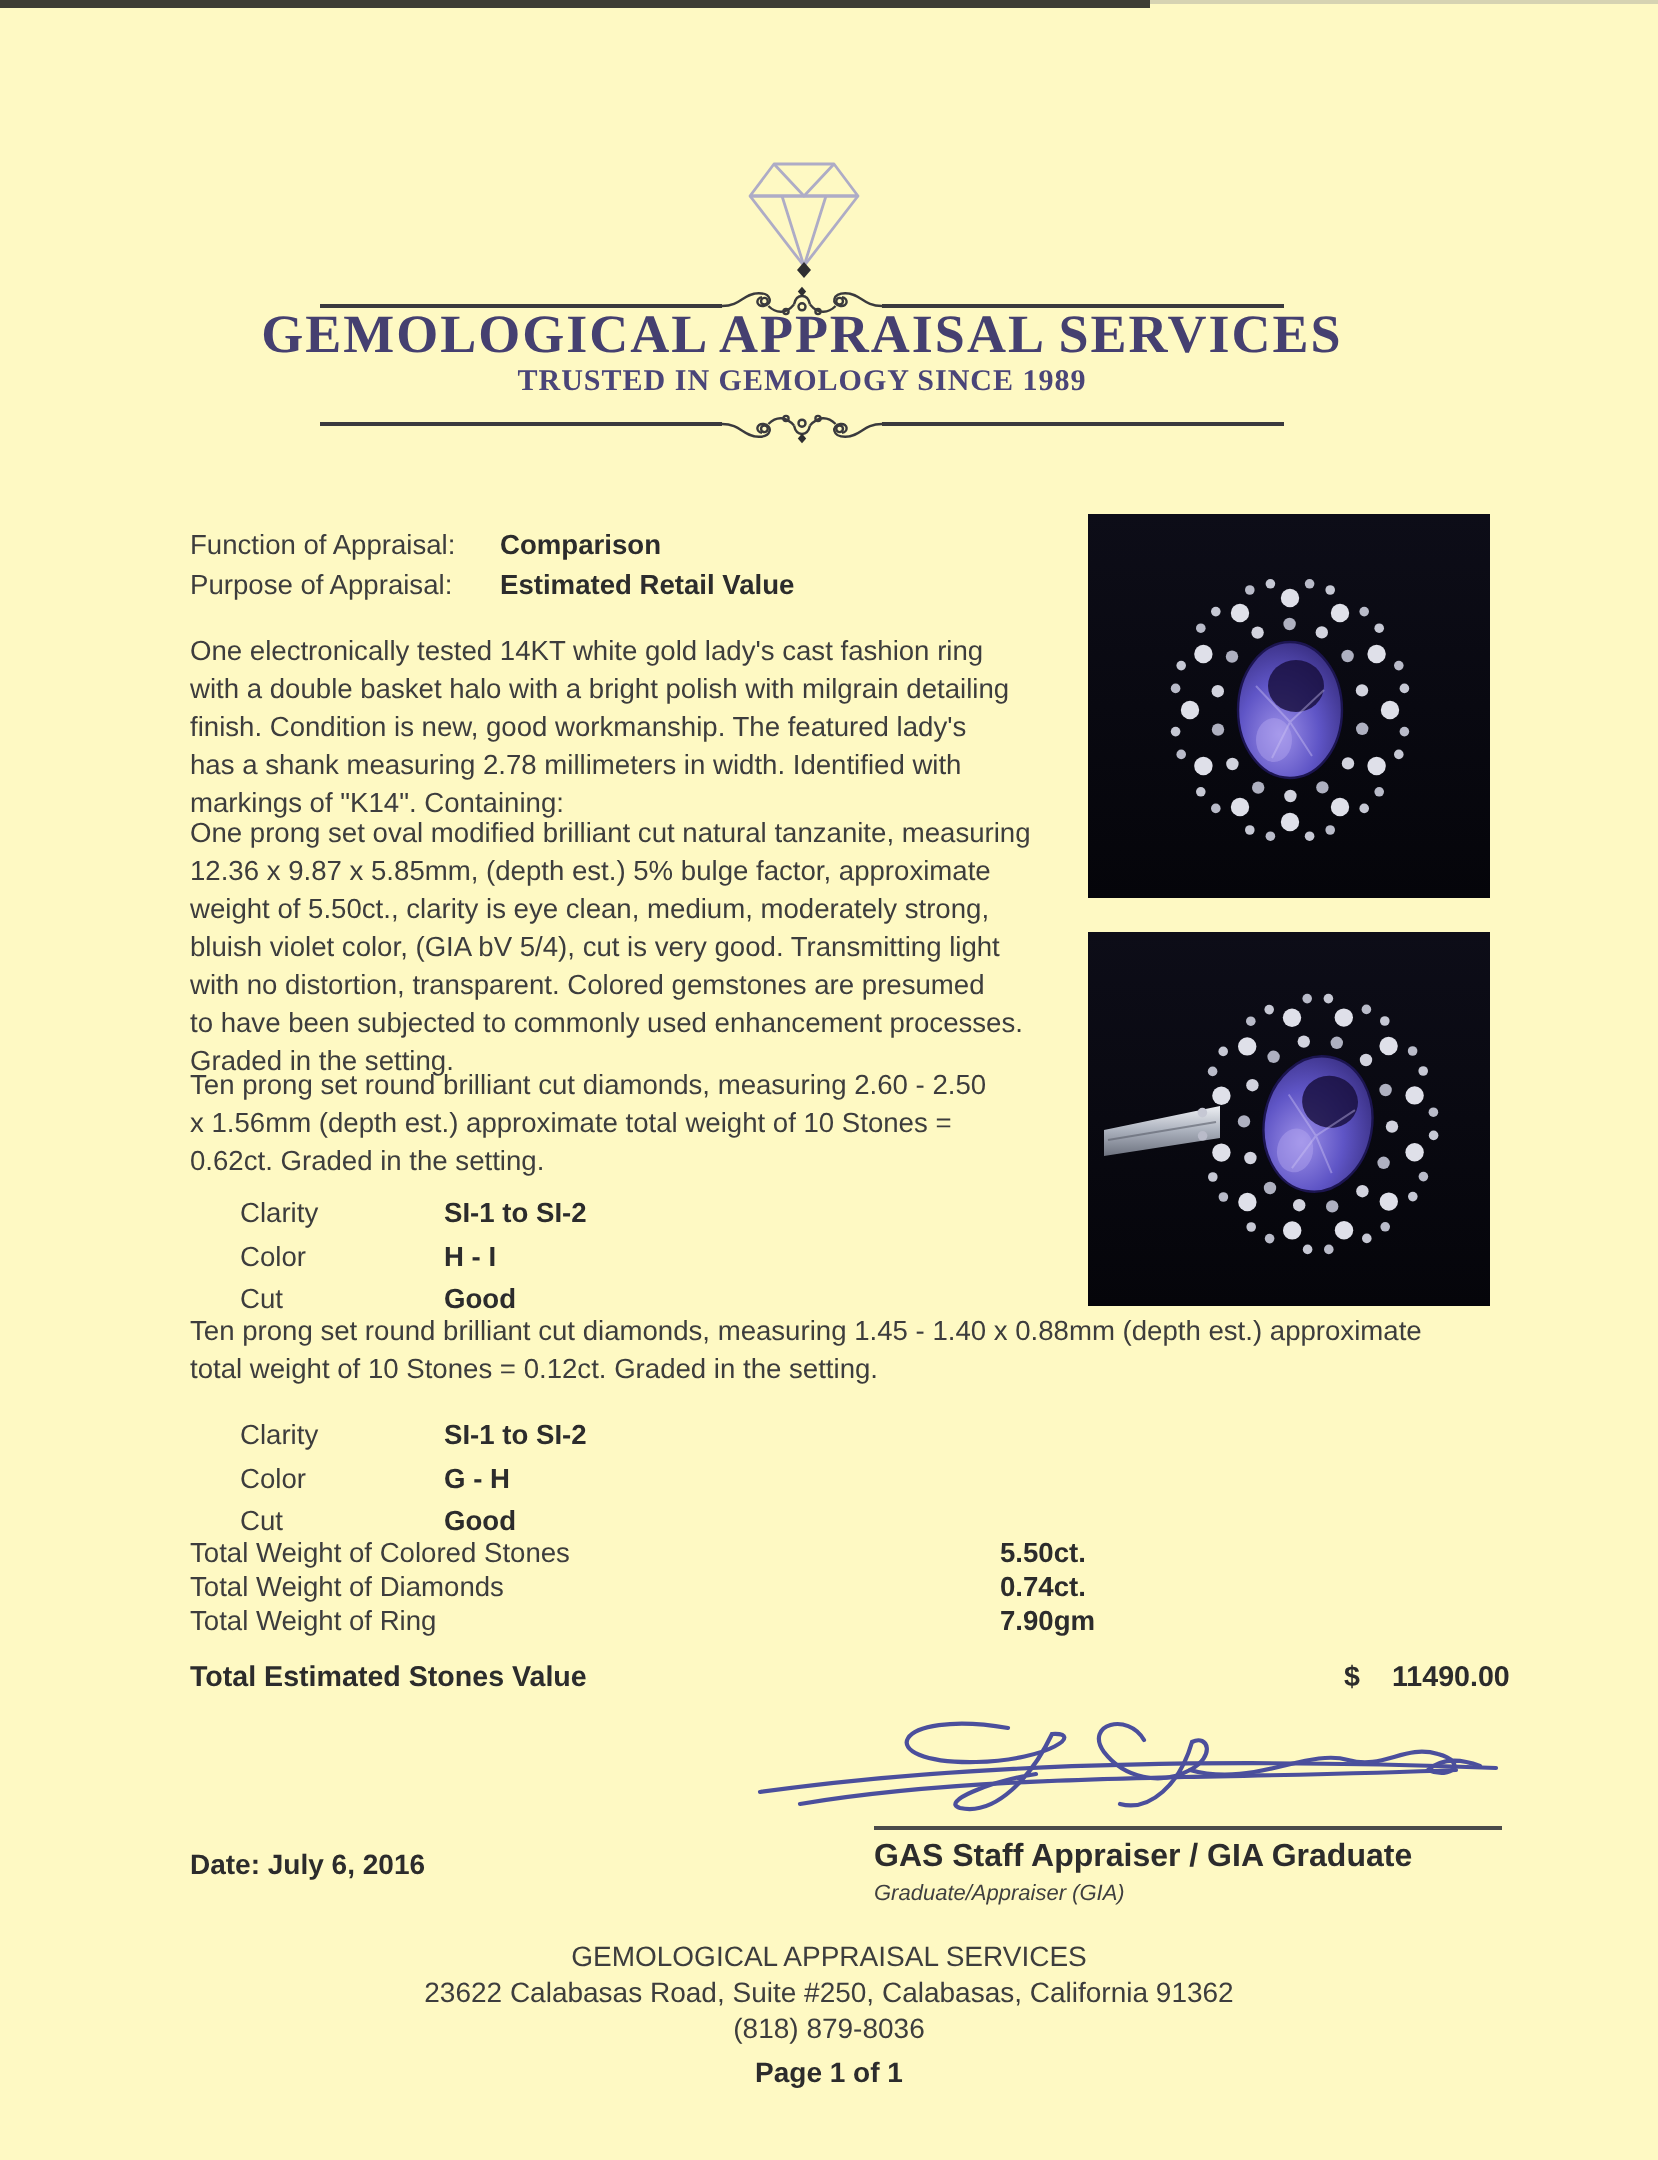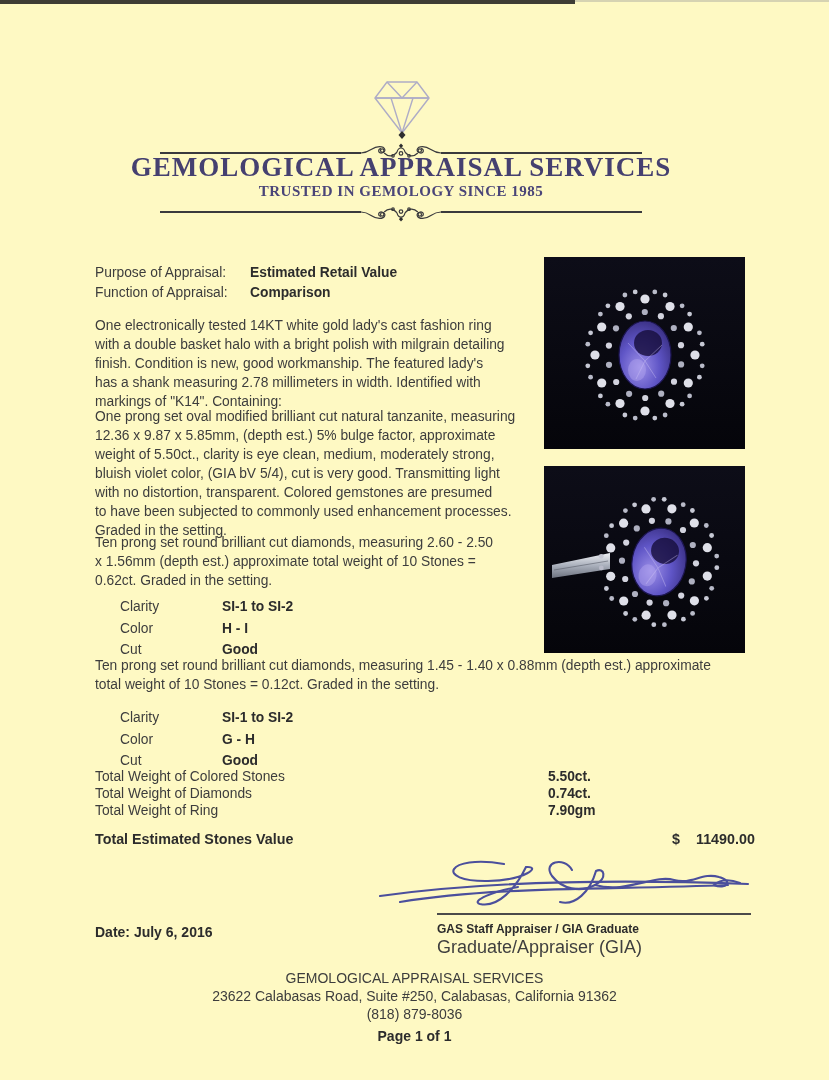--- a/index.html
+++ b/index.html
@@ -37,33 +37,33 @@
   .p-diamonds1{left:95px;top:533px;width:462px;}
   .p-diamonds2{left:95px;top:656px;width:645px;}
 
   .gtable{line-height:21.5px;}
   .gtable .row{display:flex;align-items:flex-end;}
   .gtable .lbl{width:102px;}
   .gtable1{left:120px;top:596px;}
   .gtable2{left:120px;top:707px;}
 
   .totals{left:95px;top:768px;line-height:17.2px;}
-  .totals .row{display:flex;gap:48px;}
+  .totals .row{display:flex;}
   .totals .lbl{width:405px;}
   .retail-label{left:95px;top:830px;font-size:14.3px;}
   .retail-value{left:672px;top:830px;display:flex;font-size:14.3px;}
   .retail-value .cur{width:24px;}
 
   
   .signature{left:376px;top:854px;width:384px;height:62px;}
   .sig-line{left:437px;top:913px;width:314px;height:2px;background:#4b4b4b;}
   .date-line{left:95px;top:923px;font-size:14px;}
   .signer{left:437px;top:920px;line-height:18px;}
-  .signer .t{font-weight:bold;color:#2c2c2c;font-size:12px;}
-  .signer .c{font-size:18px;color:#3f3f3f;}
+  .signer .t{font-weight:bold;color:#2c2c2c;font-size:16px;}
+  .signer .c{font-style:italic;font-size:11px;color:#3f3f3f;}
 
   
   .foot{left:0;width:829px;text-align:center;font-size:14px;color:#3d3d3d;}
   .f1{top:970px;}
   .f2{top:988px;}
   .f3{top:1006px;}
   .f4{top:1028px;font-weight:bold;color:#2c2c2c;}
 
   
   .photo{position:absolute;width:201px;display:block;}
@@ -102,21 +102,21 @@
         <use href="#curlL" transform="translate(100,0) scale(-1,1)"></use>
         <path d="M45,12 C46.5,5 53.5,5 55,12"></path>
         <circle cx="50" cy="13.5" r="2.2"></circle>
       </g>
       <polygon points="50,1 52.6,4 50,7 47.4,4" fill="#2e2e30"></polygon>
     </svg>
     <div class="line"></div>
   </div>
 
   <div class="abs brand-title">GEMOLOGICAL APPRAISAL SERVICES</div>
-  <div class="abs brand-tagline">TRUSTED IN GEMOLOGY SINCE 1985</div>
+  <div class="abs brand-tagline">TRUSTED IN GEMOLOGY SINCE 1989</div>
 
   <div class="abs orn-row orn-bottom">
     <div class="line"></div>
     <svg class="flourish" viewBox="0 0 100 26">
       <g fill="none" stroke="#3a3a3d" stroke-width="1.5">
         <g id="curlL2">
           <path d="M0,13 C12,13 13,5 23,5 C31,5 32,12 26,13 C21,13.5 21,8 25,7.5"></path>
           <circle cx="26.5" cy="10" r="2.1"></circle>
           <path d="M29,13 C34,18 40,18 45,12"></path>
           <circle cx="40" cy="16.5" r="1.6"></circle>
@@ -125,26 +125,26 @@
         <path d="M45,12 C46.5,5 53.5,5 55,12"></path>
         <circle cx="50" cy="13.5" r="2.2"></circle>
       </g>
       <polygon points="50,1 52.6,4 50,7 47.4,4" fill="#2e2e30"></polygon>
     </svg>
     <div class="line"></div>
   </div>
 
   <div class="abs meta txt">
     <div class="row">
+      <span class="lbl">Function of Appraisal:</span>
+      <span class="bold">Comparison</span>
+    </div>
+    <div class="row">
       <span class="lbl">Purpose of Appraisal:</span>
       <span class="bold">Estimated Retail Value</span>
-    </div>
-    <div class="row">
-      <span class="lbl">Function of Appraisal:</span>
-      <span class="bold">Comparison</span>
     </div>
   </div>
 
   <div class="abs p-overview txt para">One electronically tested 14KT white gold lady's cast fashion ring
 with a double basket halo with a bright polish with milgrain detailing
 finish. Condition is new, good workmanship. The featured lady's
 has a shank measuring 2.78 millimeters in width. Identified with
 markings of "K14".  Containing:</div>
   <div class="abs p-tanzanite txt para">One prong set oval modified brilliant cut natural tanzanite, measuring
 12.36 x 9.87 x 5.85mm, (depth est.)  5% bulge factor, approximate

